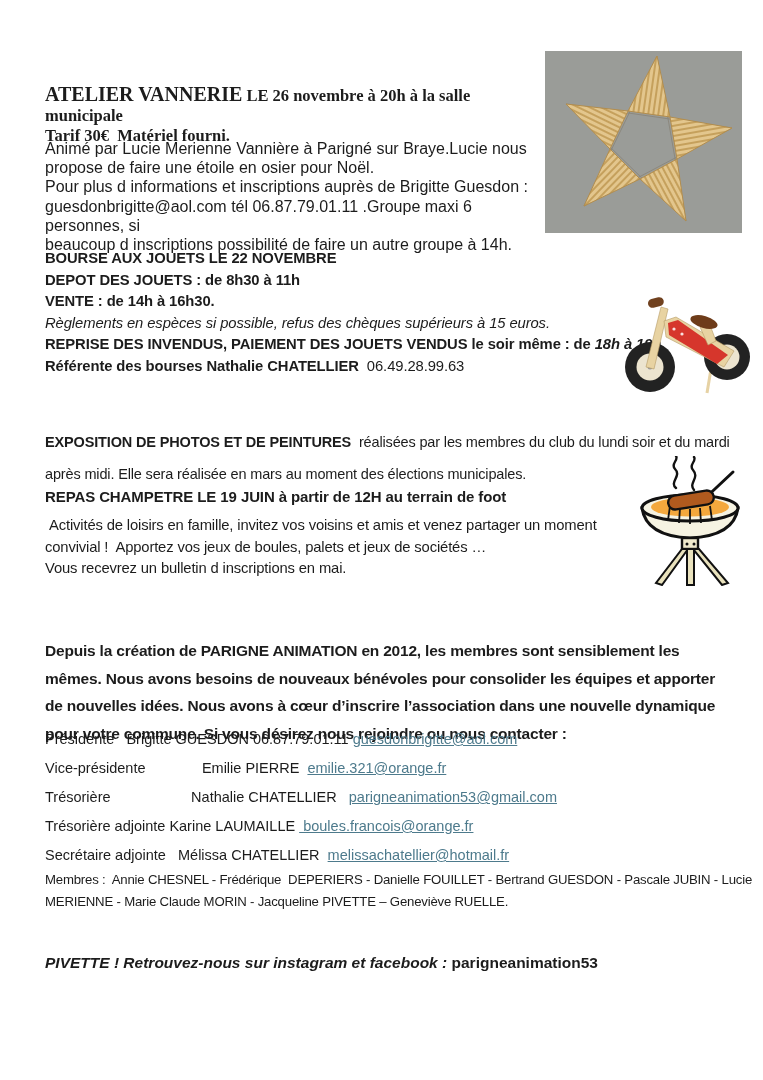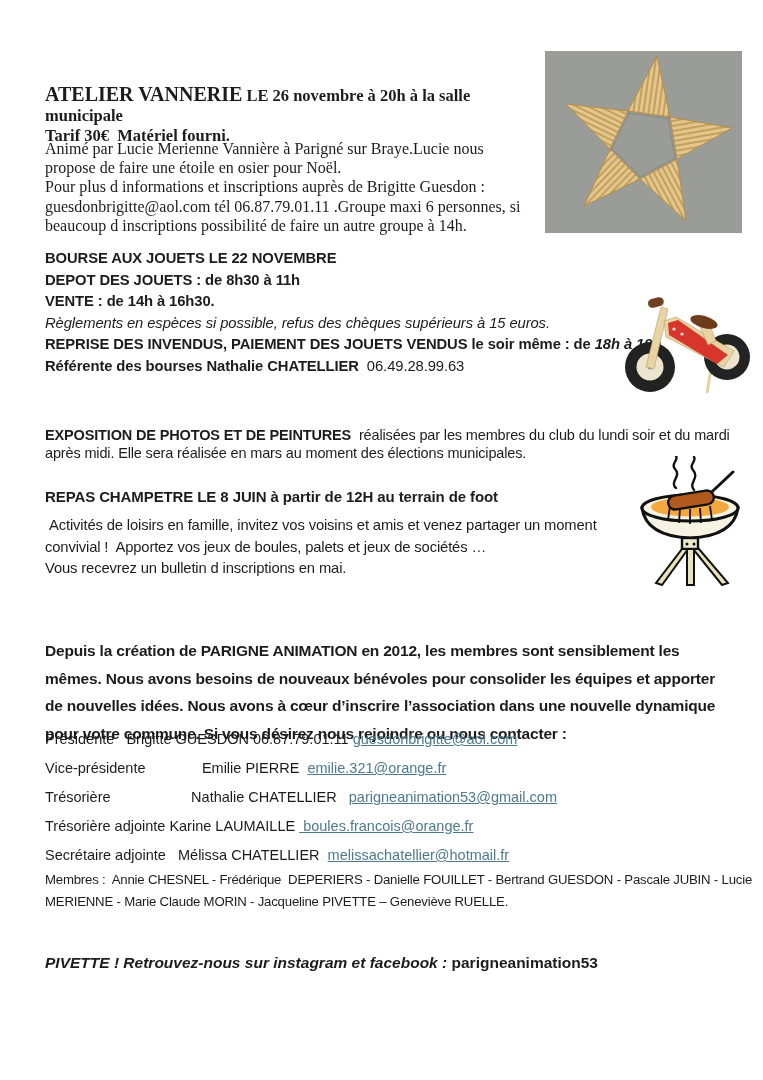--- a/index.html
+++ b/index.html
@@ -4,30 +4,30 @@
 <style>
   html,body{margin:0;padding:0;background:#fff;}
   #page{position:relative;width:763px;height:1080px;background:#ffffff;overflow:hidden;
         font-family:"Liberation Sans",sans-serif;color:#1c1c1c;}
   .abs{position:absolute;}
   .pre{white-space:pre-wrap;}
   
   .serif-head{left:45px;top:84px;width:505px;font-family:"Liberation Serif",serif;
               font-weight:700;font-size:16.5px;line-height:20px;}
   .serif-head .big{font-size:20px;}
-  .serif-body{left:45px;top:139px;width:505px;font-family:Liberation Serif, serif;
+  .serif-body{left:45px;top:139px;width:505px;font-family:Liberation Sans, sans-serif;
               font-size:16px;line-height:19.2px;}
   
   .bourse{left:45px;top:248px;width:640px;font-size:14.8px;line-height:21.6px;letter-spacing:-0.1px;}
   .bourse .b{font-weight:700;}
   .bourse .bi{font-weight:700;font-style:italic;}
   .bourse .it{font-style:italic;}
   .retrait{margin-top:5px;}
   a.maillink{color:#4d7a8c;text-decoration:underline;cursor:pointer;}
-  .expo{left:45px;top:426px;width:710px;font-size:14.5px;line-height:18px;letter-spacing:-0.15px;}
+  .expo{left:45px;top:426px;width:710px;font-size:14.5px;line-height:32px;letter-spacing:-0.15px;}
   .expo .b{font-weight:700;}
   .repas-title{left:45px;top:488px;width:600px;font-size:15px;font-weight:700;letter-spacing:-0.1px;}
   .repas-body{left:45px;top:515px;width:620px;font-size:14.8px;line-height:21.6px;letter-spacing:-0.15px;}
   .appel{left:45px;top:621px;width:712px;font-size:15.5px;font-weight:700;
          line-height:27.5px;letter-spacing:-0.2px;margin-top:16px;}
   .contacts{left:45px;top:729px;width:640px;font-size:14.5px;}
   .contacts .row{line-height:20px;margin-bottom:9px;}
   .membres{left:45px;top:869px;width:712px;font-size:13.2px;line-height:22px;letter-spacing:-0.2px;}
   .nouveau{left:45px;top:954px;width:650px;font-size:15.5px;font-weight:700;}
   .nouveau .it{font-style:italic;}
@@ -113,21 +113,21 @@
       <polygon points="88,34 98,32 104,48 96,52" fill="#e8d3a2" stroke="#b59a64" stroke-width="0.6"></polygon>
       <ellipse cx="92" cy="29" rx="14" ry="6" fill="#6e3c1a" transform="rotate(16 92 29)"></ellipse>
       <circle cx="62" cy="36" r="1.6" fill="#ffffff" opacity="0.85"></circle>
       <circle cx="70" cy="41" r="1.6" fill="#ffffff" opacity="0.85"></circle>
     </svg>
   </div>
 
   <div class="abs expo pre"><span class="b">EXPOSITION DE PHOTOS ET DE PEINTURES</span><span>  réalisées par les membres du club du lundi soir et du mardi
 après midi. Elle sera réalisée en mars au moment des élections municipales.</span></div>
 
-  <div class="abs repas-title pre">REPAS CHAMPETRE LE 8 JUIN à partir de 12H au terrain de foot</div>
+  <div class="abs repas-title pre">REPAS CHAMPETRE LE 19 JUIN à partir de 12H au terrain de foot</div>
   <div class="abs repas-body pre"> Activités de loisirs en famille, invitez vos voisins et amis et venez partager un moment
 convivial !  Apportez vos jeux de boules, palets et jeux de sociétés …
 Vous recevrez un bulletin d inscriptions en mai.</div>
 
   <div class="abs" style="left:636px;top:456px;width:122px;height:130px;">
     <svg width="122" height="130" viewBox="0 0 122 130">
       <g stroke="#111111" stroke-width="2.4" fill="none" stroke-linecap="round">
         <path d="M 40 32 C 33 26, 46 20, 39 13 C 34 8, 43 4, 40 0"></path>
         <path d="M 58 34 C 52 27, 64 22, 57 14 C 52 9, 61 5, 58 1"></path>
       </g>

